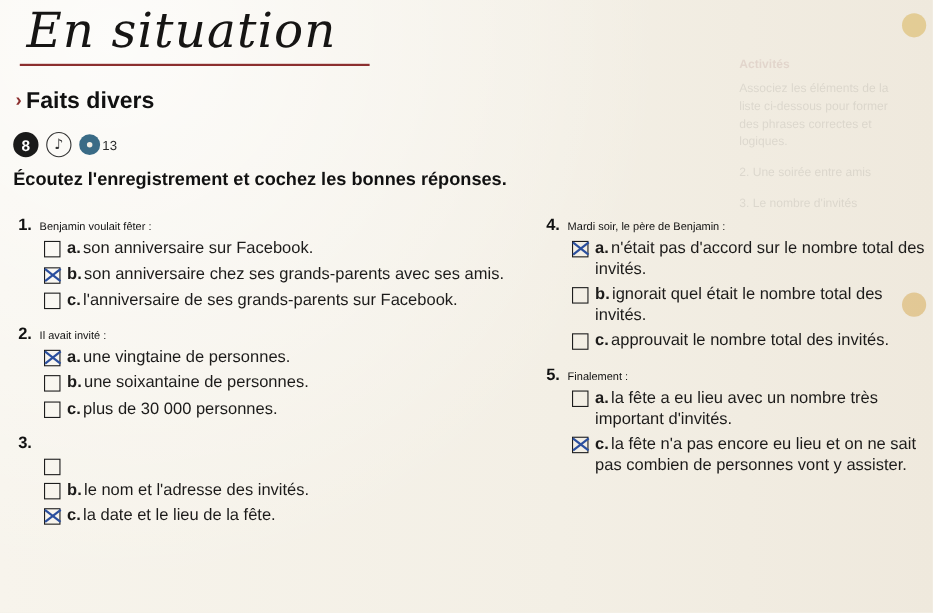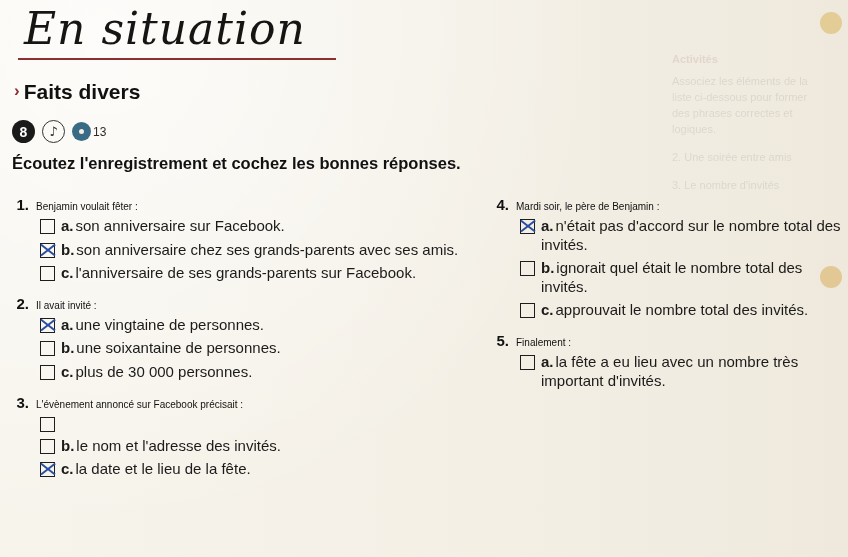--- a/index.html
+++ b/index.html
@@ -304,21 +304,20 @@
         </div>
         <div class="opt">
           <span class="box"></span>
           <span class="opt-body"><span class="opt-letter">c.</span><span class="opt-text">plus de 30 000 personnes.</span></span>
         </div>
       </div>
     </div>
     <div class="q">
       <div class="q-head">
         <span class="q-num">3.</span>
-        <span class="q-text">L'évènement annoncé sur Facebook précisait :</span>
       </div>
       <div class="opts">
         <div class="opt">
           <span class="box"></span>
         </div>
         <div class="opt">
           <span class="box"></span>
           <span class="opt-body"><span class="opt-letter">b.</span><span class="opt-text">le nom et l'adresse des invités.</span></span>
         </div>
         <div class="opt">
@@ -352,15 +351,19 @@
     <div class="q">
       <div class="q-head">
         <span class="q-num">5.</span>
         <span class="q-text">Finalement :</span>
       </div>
       <div class="opts">
         <div class="opt">
           <span class="box"></span>
           <span class="opt-body"><span class="opt-letter">a.</span><span class="opt-text">la fête a eu lieu avec un nombre très important d'invités.</span></span>
         </div>
+        <div class="opt">
+          <span class="box checked"></span>
+          <span class="opt-body"><span class="opt-letter">c.</span><span class="opt-text">la fête n'a pas encore eu lieu et on ne sait pas combien de personnes vont y assister.</span></span>
+        </div>
       </div>
     </div>
   </div>
 
 </body></html>

